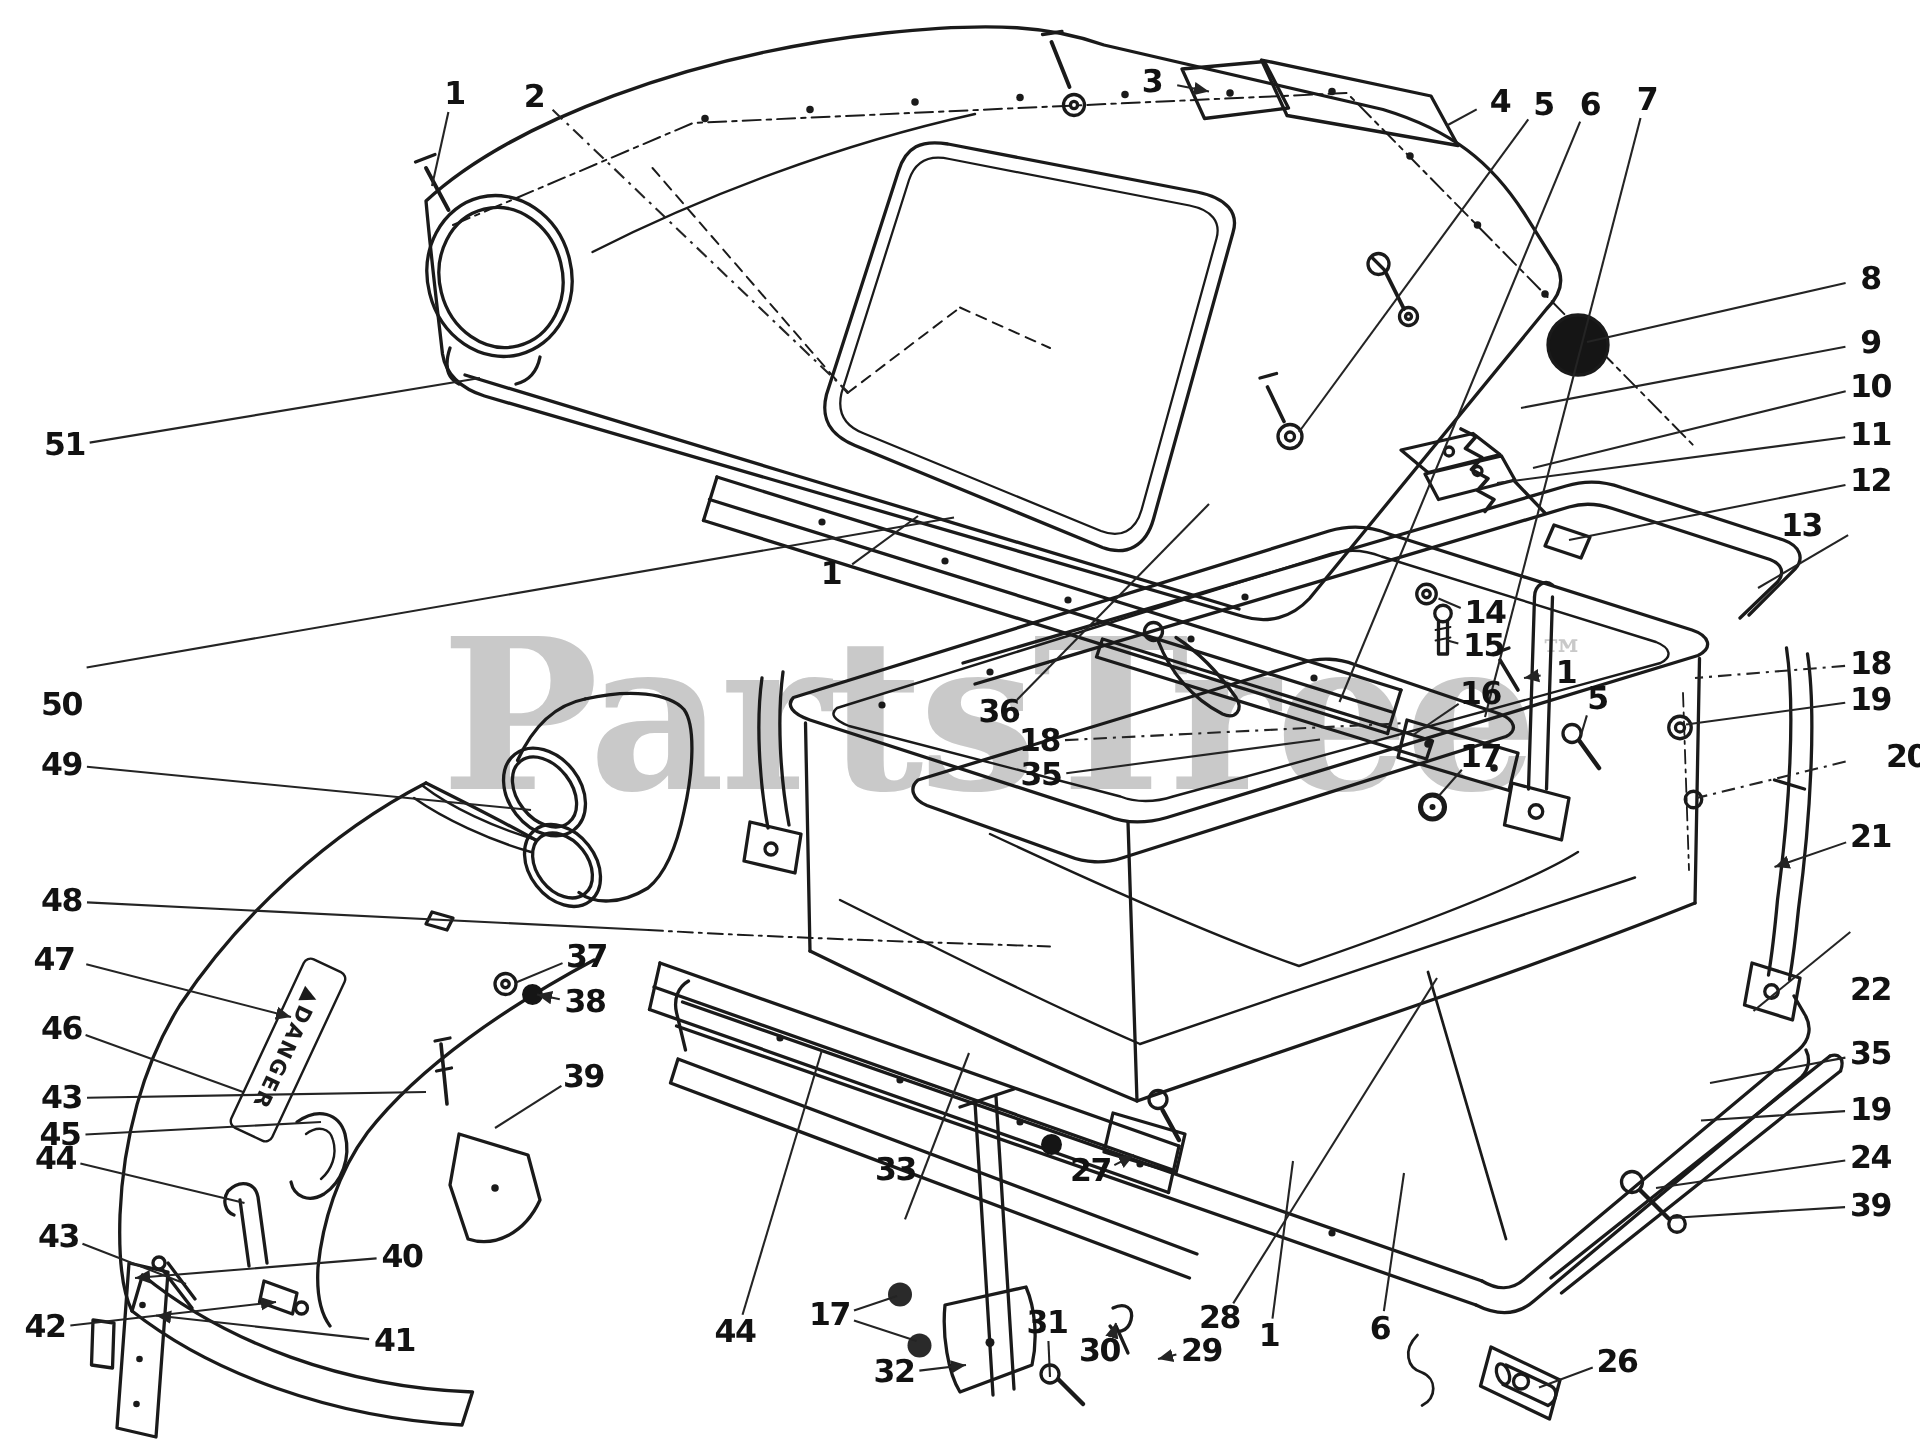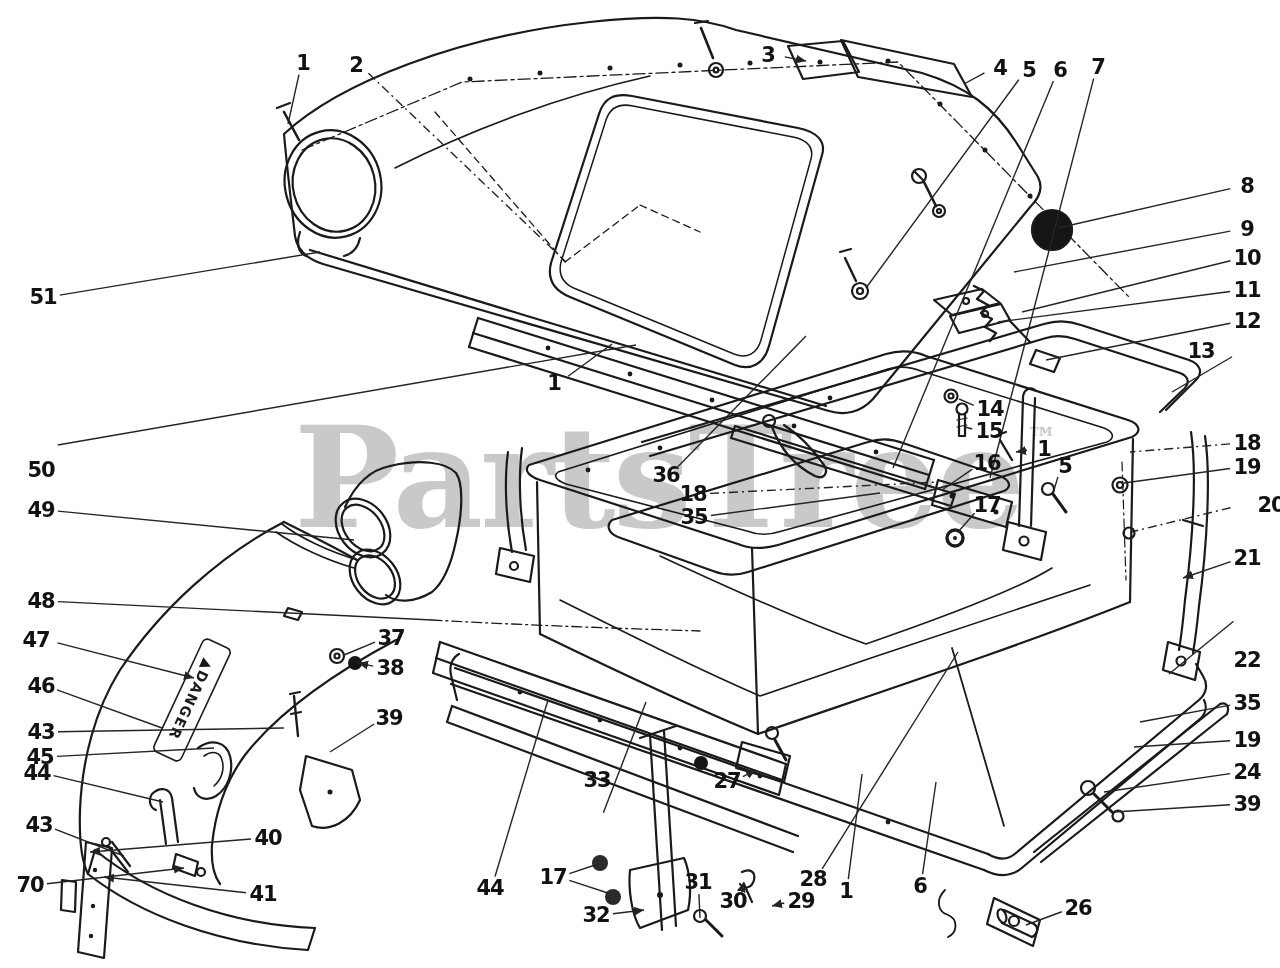--- a/index.html
+++ b/index.html
@@ -359,21 +359,21 @@
       <div class="callout" style="left: 43px; top: 297px;">51</div>
       <div class="callout" style="left: 41px; top: 470px;">50</div>
       <div class="callout" style="left: 41px; top: 510px;">49</div>
       <div class="callout" style="left: 41px; top: 601px;">48</div>
       <div class="callout" style="left: 36px; top: 640px;">47</div>
       <div class="callout" style="left: 41px; top: 686px;">46</div>
       <div class="callout" style="left: 41px; top: 732px;">43</div>
       <div class="callout" style="left: 40px; top: 757px;">45</div>
       <div class="callout" style="left: 37px; top: 773px;">44</div>
       <div class="callout" style="left: 39px; top: 825px;">43</div>
-      <div class="callout" style="left: 30px; top: 885px;">70</div>
+      <div class="callout" style="left: 30px; top: 885px;">42</div>
       <div class="callout" style="left: 263px; top: 894px;">41</div>
       <div class="callout" style="left: 268px; top: 838px;">40</div>
       <div class="callout" style="left: 389px; top: 718px;">39</div>
       <div class="callout" style="left: 390px; top: 668px; text-align: right;">38</div>
       <div class="callout" style="left: 391px; top: 638px;">37</div>
       <div class="callout" style="left: 666px; top: 475px;">36</div>
       <div class="callout" style="left: 693px; top: 494px;">18</div>
       <div class="callout" style="left: 694px; top: 517px;">35</div>
       <div class="callout" style="left: 490px; top: 888px;">44</div>
       <div class="callout" style="left: 597px; top: 780px;">33</div>

